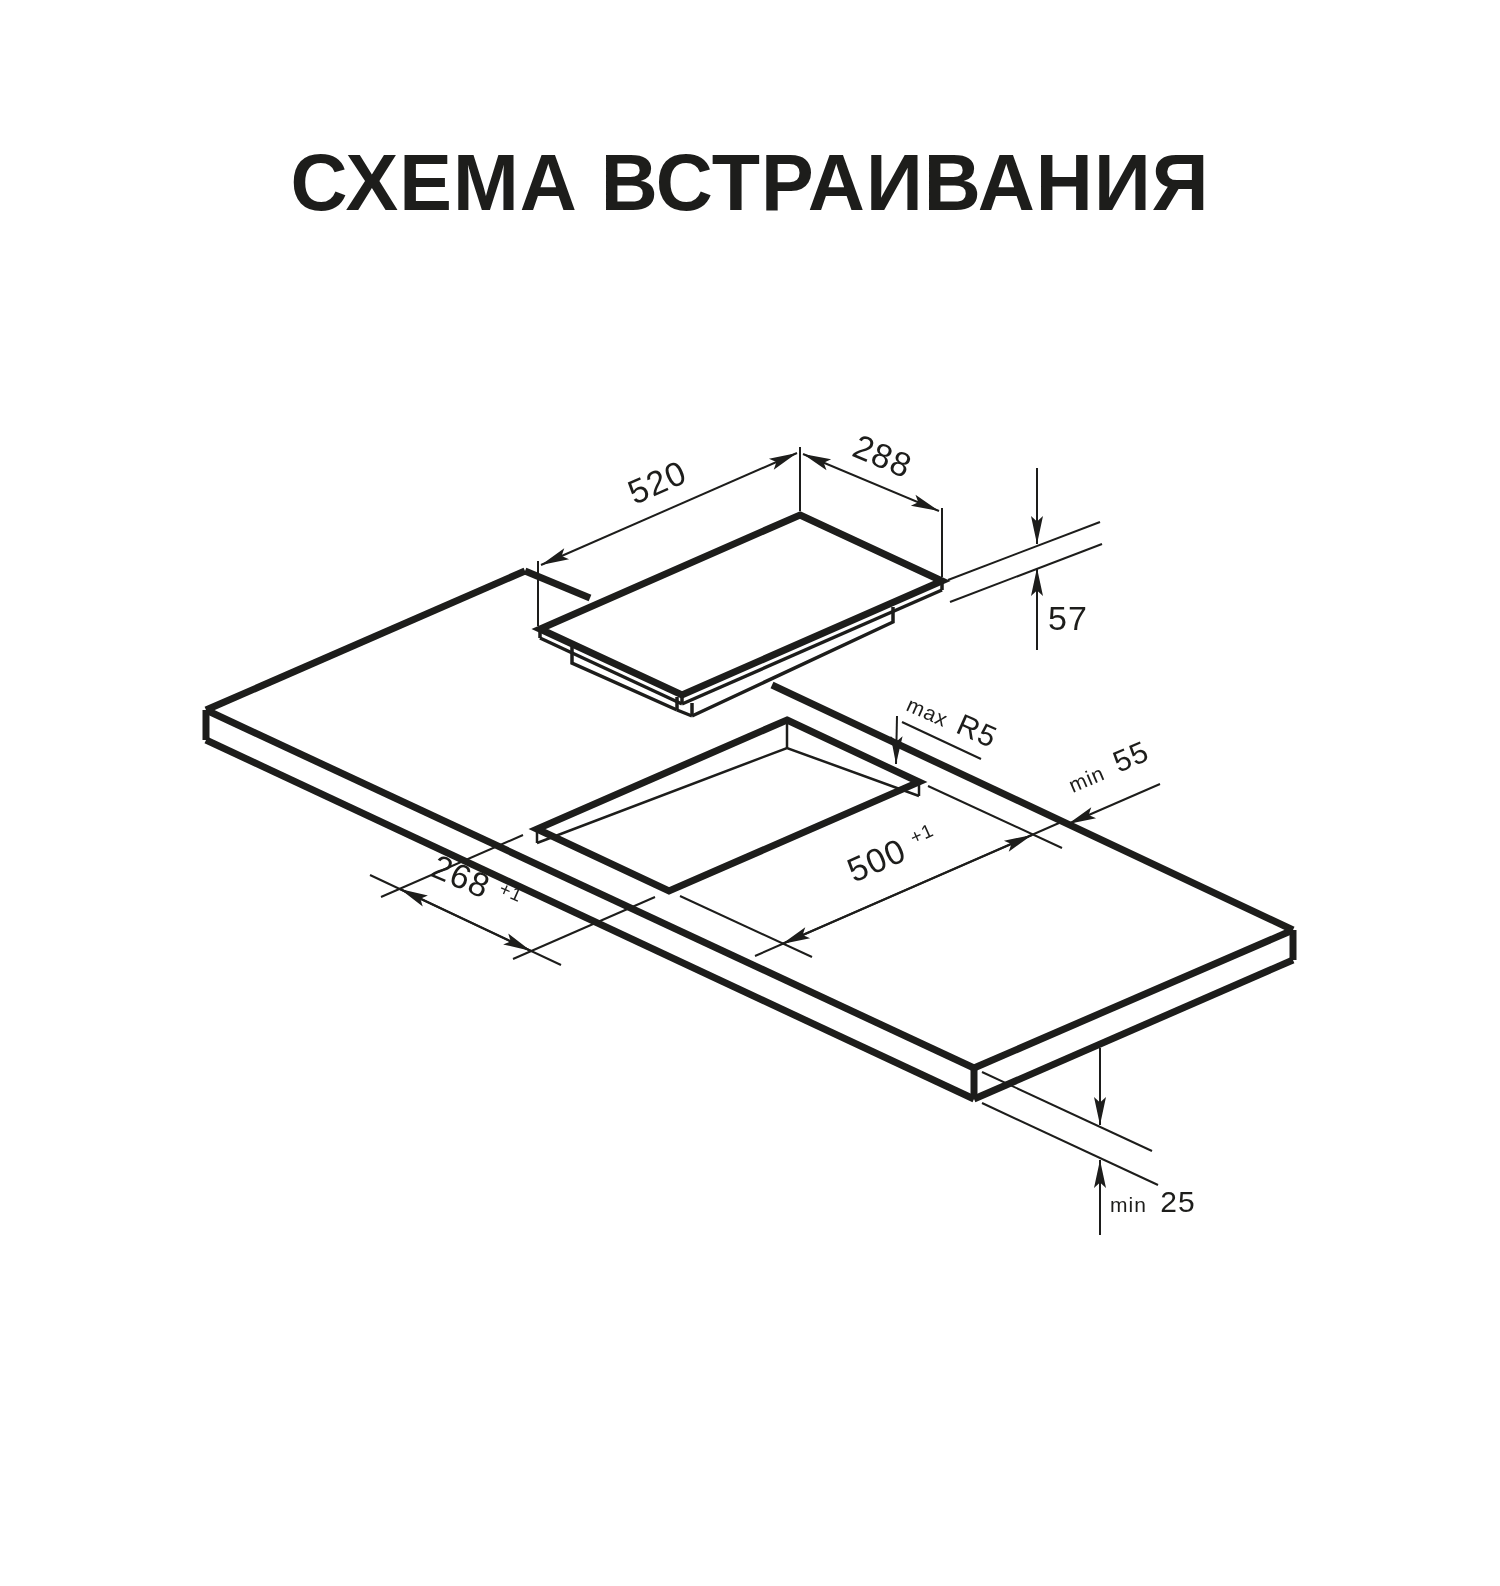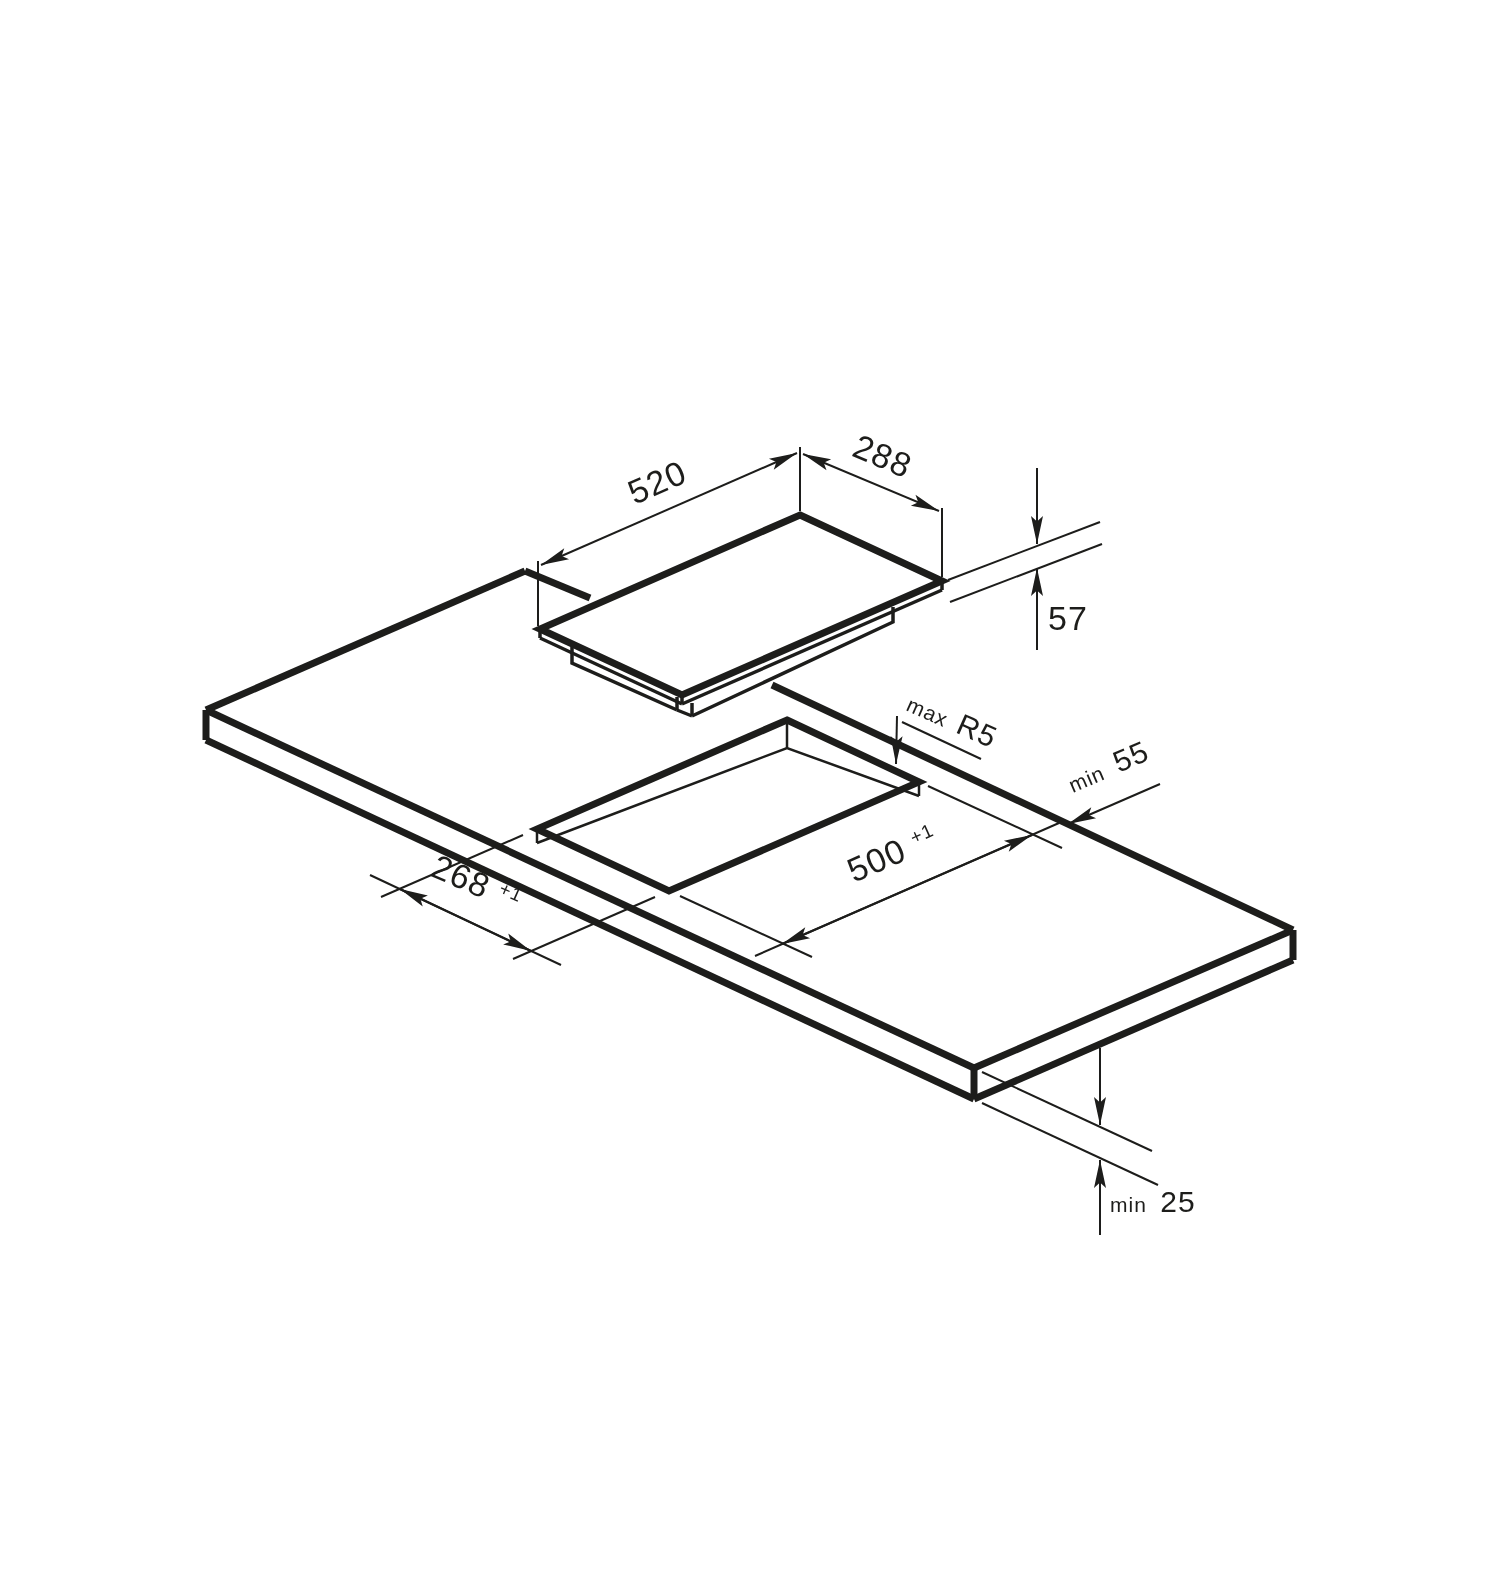--- a/index.html
+++ b/index.html
@@ -30,20 +30,21 @@
   .fs34{font-size:34px;}
   .fs30{font-size:30px;}
   .fs21{font-size:21px;}
   .fs19{font-size:19px;}
 </style>
 </head>
 <body>
 
 <div class="page">
 
+  <h1 class="title">СХЕМА ВСТРАИВАНИЯ</h1>
 
   <svg class="drawing" width="1500" height="1586" viewBox="0 0 1500 1586" xmlns="http://www.w3.org/2000/svg">
 
     <defs>
       <marker id="arrE" markerUnits="userSpaceOnUse" markerWidth="34" markerHeight="16" refX="33" refY="8" orient="auto">
         <path d="M33,8 L5,2 L10.5,8 L5,14 Z" fill="#1d1d1b"></path>
       </marker>
       <marker id="arrS" markerUnits="userSpaceOnUse" markerWidth="34" markerHeight="16" refX="33" refY="8" orient="auto-start-reverse">
         <path d="M33,8 L5,2 L10.5,8 L5,14 Z" fill="#1d1d1b"></path>
       </marker>

